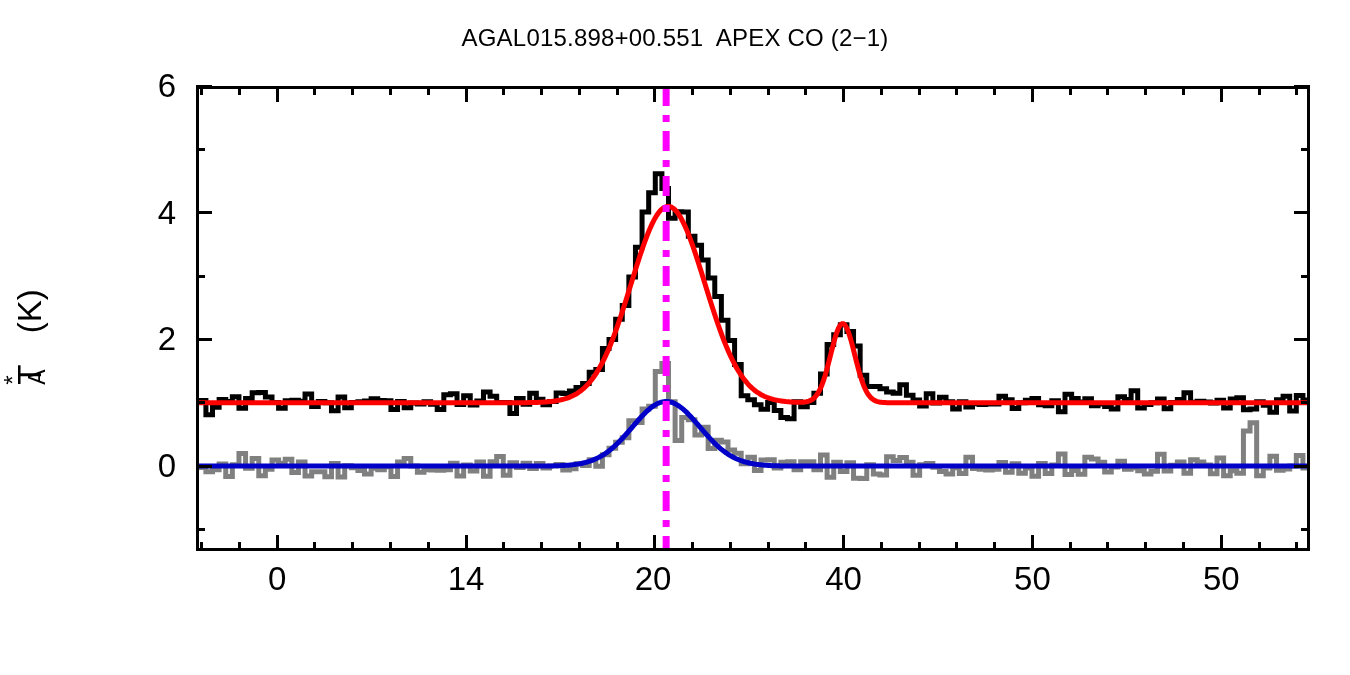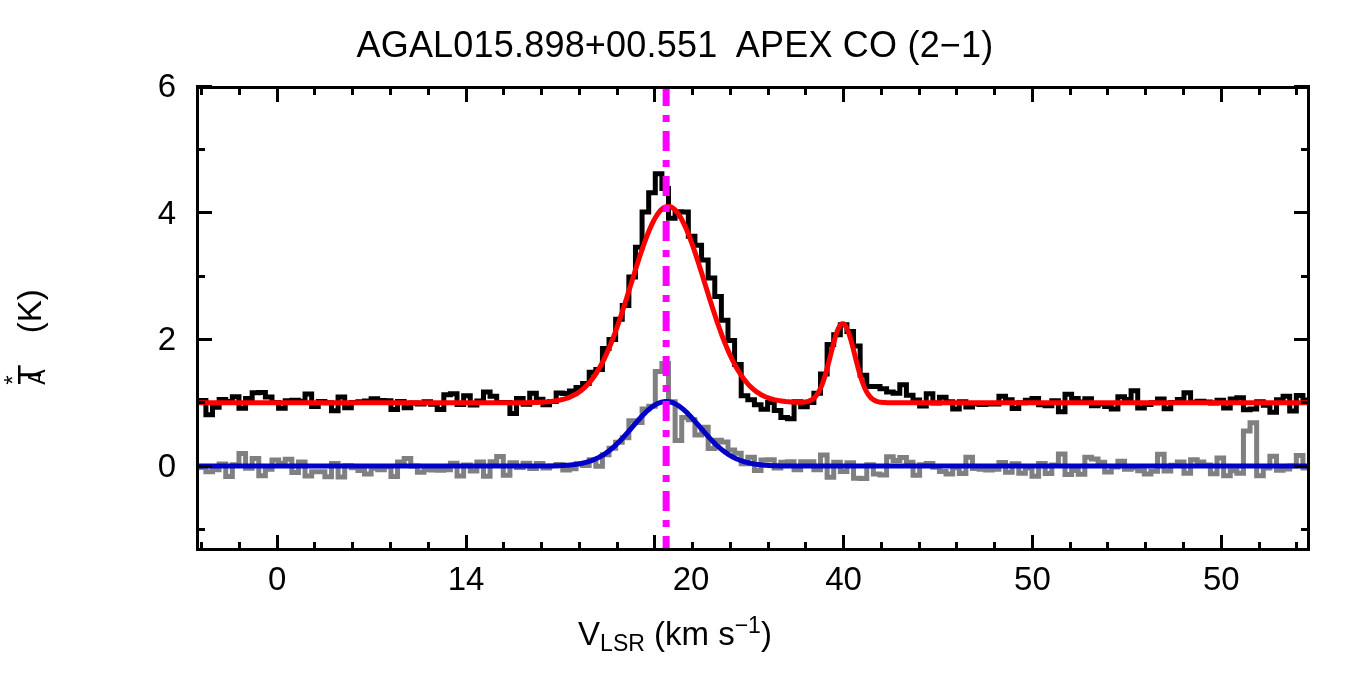--- a/index.html
+++ b/index.html
@@ -3,21 +3,21 @@
 <meta charset="utf-8">
 <style>
   html,body{margin:0;padding:0;background:#ffffff;}
   body{width:1350px;height:675px;overflow:hidden;
        font-family:"Liberation Sans","DejaVu Sans",sans-serif;
        -webkit-font-smoothing:none;}
   #figure{position:relative;width:1350px;height:675px;background:#fff;}
 
   #plot-title{
     position:absolute;left:0;top:24px;width:1350px;text-align:center;
-    font-size:36px;color:#000;letter-spacing:0.2px;white-space:pre;
+    font-size:24px;color:#000;letter-spacing:0.2px;white-space:pre;
   }
 
   #axes-area{position:absolute;left:196px;top:86px;width:1114px;height:465px;}
   #frame{position:absolute;inset:0;border:3px solid #000;box-sizing:border-box;}
   #plot-svg{position:absolute;left:0;top:0;width:1114px;height:465px;}
 
   .tick{position:absolute;background:#000;}
   .xt-major{width:3px;height:16px;bottom:0;}
   .xt-minor{width:3px;height:9px;bottom:0;}
   .xt-major-top{width:3px;height:16px;top:0;}
@@ -146,33 +146,30 @@
         <div class="tick yt-minor" style="top: 188.554px;"></div>
         <div class="tick yt-minor-r" style="top: 188.554px;"></div>
         <div class="tick yt-minor" style="top: 61.8515px;"></div>
         <div class="tick yt-minor-r" style="top: 61.8515px;"></div>
       </div>
   </div>
 
   <div id="xticklabels">
       <div class="xticklabel" style="left: 277.19px;">0</div>
       <div class="xticklabel" style="left: 466.003px;">14</div>
-      <div class="xticklabel" style="left: 691px;">20</div>
+      <div class="xticklabel" style="left: 653px;">20</div>
       <div class="xticklabel" style="left: 843.631px;">40</div>
       <div class="xticklabel" style="left: 1032.44px;">50</div>
       <div class="xticklabel" style="left: 1221.26px;">50</div>
     </div>
   <div id="yticklabels">
       <div class="yticklabel" style="top: 466.109px; left: 6px;">0</div>
       <div class="yticklabel" style="top: 339.406px; left: 6px;">2</div>
       <div class="yticklabel" style="top: 212.703px; left: 6px;">4</div>
       <div class="yticklabel" style="top: 86px; left: 6px;">6</div>
     </div>
 
   <div id="ylabel">
     <span class="base"><span>T</span><span class="tslot"><span class="sup">*</span><span class="sub">A</span></span></span><span> (K)</span>
   </div>
 
-  <div id="xlabel">
-    <span>V</span><span class="sub-sm">LSR</span><span> (km s</span><span class="sup-sm">−1</span><span>)</span>
-  </div>
 
 </div>
 
 </body></html>

